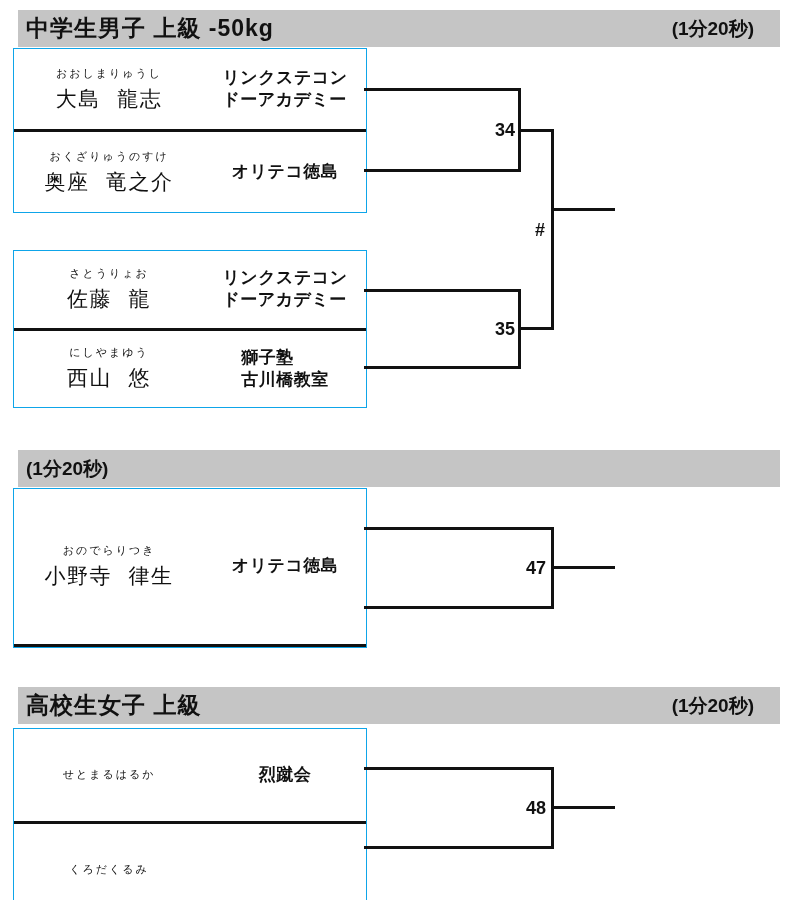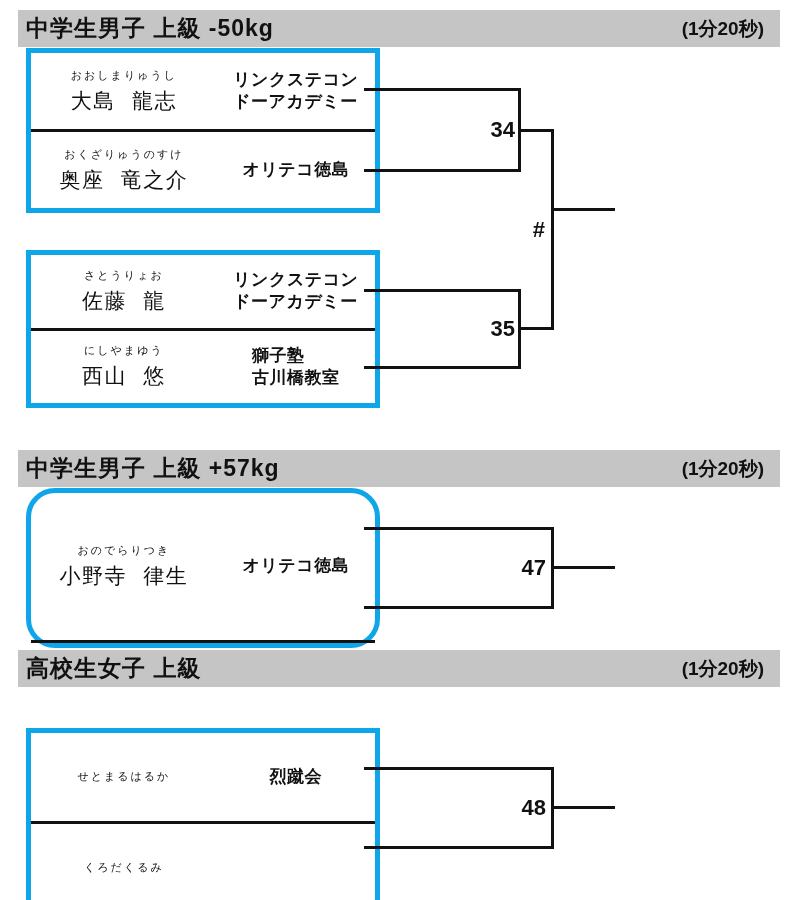--- a/index.html
+++ b/index.html
@@ -4,48 +4,48 @@
 <style>
   html,body{margin:0;padding:0;background:#ffffff;}
   .page{
     position:relative;width:792px;height:900px;background:#ffffff;
     font-family:"Liberation Sans","DejaVu Sans",sans-serif;color:#111;
     overflow:hidden;
   }
   .hdr{
     position:absolute;left:18px;width:762px;height:37px;background:#c5c5c5;
     display:flex;align-items:center;justify-content:space-between;
-    padding:0 16px 0 8px;box-sizing:border-box;
+    padding:0 26px 0 8px;box-sizing:border-box;
   }
   .hdr-title{font-size:23px;font-weight:bold;letter-spacing:1px;white-space:nowrap;}
   .hdr-time{font-size:19px;font-weight:600;white-space:nowrap;}
   .pairbox{
-    position:absolute;left:26px;width:354px;background:#fff;
-    border:5px solid #0ea5e9;box-sizing:border-box;
+    position:absolute;left:13px;width:354px;background:#fff;
+    border:1px solid #0ea5e9;box-sizing:border-box;
     display:flex;flex-direction:column;
   }
   .prow{flex:1;display:flex;align-items:stretch;}
   .rowdiv{height:3px;background:#111;flex:none;}
   .pcell{
     width:54%;display:flex;flex-direction:column;align-items:center;
     justify-content:center;gap:4px;box-sizing:border-box;
   }
   .furigana{font-size:11px;letter-spacing:2px;white-space:nowrap;}
   .pname{font-size:21px;font-weight:400;letter-spacing:1.5px;word-spacing:9px;white-space:nowrap;}
   .club{
     width:46%;display:flex;align-items:center;justify-content:center;
     text-align:left;font-size:17px;font-weight:700;letter-spacing:0.5px;
     line-height:1.3;white-space:pre-line;box-sizing:border-box;
   }
   .hline,.vline{position:absolute;background:#111;}
   .hline{height:3px;}
   .vline{width:3px;}
   .mnum{
     position:absolute;width:62px;text-align:right;
-    font-size:22px;font-weight:600;line-height:22px;white-space:nowrap;
+    font-size:18px;font-weight:600;line-height:22px;white-space:nowrap;
   }
 </style>
 </head>
 <body>
 
 <div class="page">
 
   <div class="hdr" style="top:10px;">
     <span class="hdr-title">中学生男子 上級 -50kg</span>
     <span class="hdr-time">(1分20秒)</span>
@@ -100,42 +100,41 @@
   <div class="hline" style="left:364px;top:366px;width:157px;"></div>
   <div class="vline" style="left:518px;top:289px;height:80px;"></div>
   <div class="hline" style="left:518px;top:327px;width:36px;"></div>
   <div class="mnum" style="left:453px;top:318px;">35</div>
 
   <div class="vline" style="left:551px;top:129px;height:201px;"></div>
   <div class="hline" style="left:551px;top:208px;width:64px;"></div>
   <div class="mnum" style="left:483px;top:219px;">#</div>
 
   <div class="hdr" style="top:450px;">
-    <span class="hdr-title">中学生男子 上級 +57kg</span>
     <span class="hdr-time">(1分20秒)</span>
   </div>
 
-  <div class="pairbox" style="top:488px;height:160px;border-radius:29px;">
+  <div class="pairbox" style="top:488px;height:160px;">
     <div class="prow">
       <div class="pcell">
         <div class="furigana">おのでらりつき</div>
         <div class="pname">小野寺 律生</div>
       </div>
       <div class="club">オリテコ徳島</div>
     </div>
     <div class="rowdiv"></div>
   </div>
 
   <div class="hline" style="left:364px;top:527px;width:190px;"></div>
   <div class="hline" style="left:364px;top:606px;width:190px;"></div>
   <div class="vline" style="left:551px;top:527px;height:82px;"></div>
   <div class="hline" style="left:551px;top:566px;width:64px;"></div>
   <div class="mnum" style="left:484px;top:557px;">47</div>
 
-  <div class="hdr" style="top:650px;gap:16px;">
+  <div class="hdr" style="top:687px;gap:16px;">
     <span class="hdr-title">高校生女子 上級</span>
     <span class="hdr-time">(1分20秒)</span>
   </div>
 
   <div class="pairbox" style="top:728px;height:188px;">
     <div class="prow">
       <div class="pcell">
         <div class="furigana">せとまるはるか</div>
       </div>
       <div class="club">烈蹴会</div>

